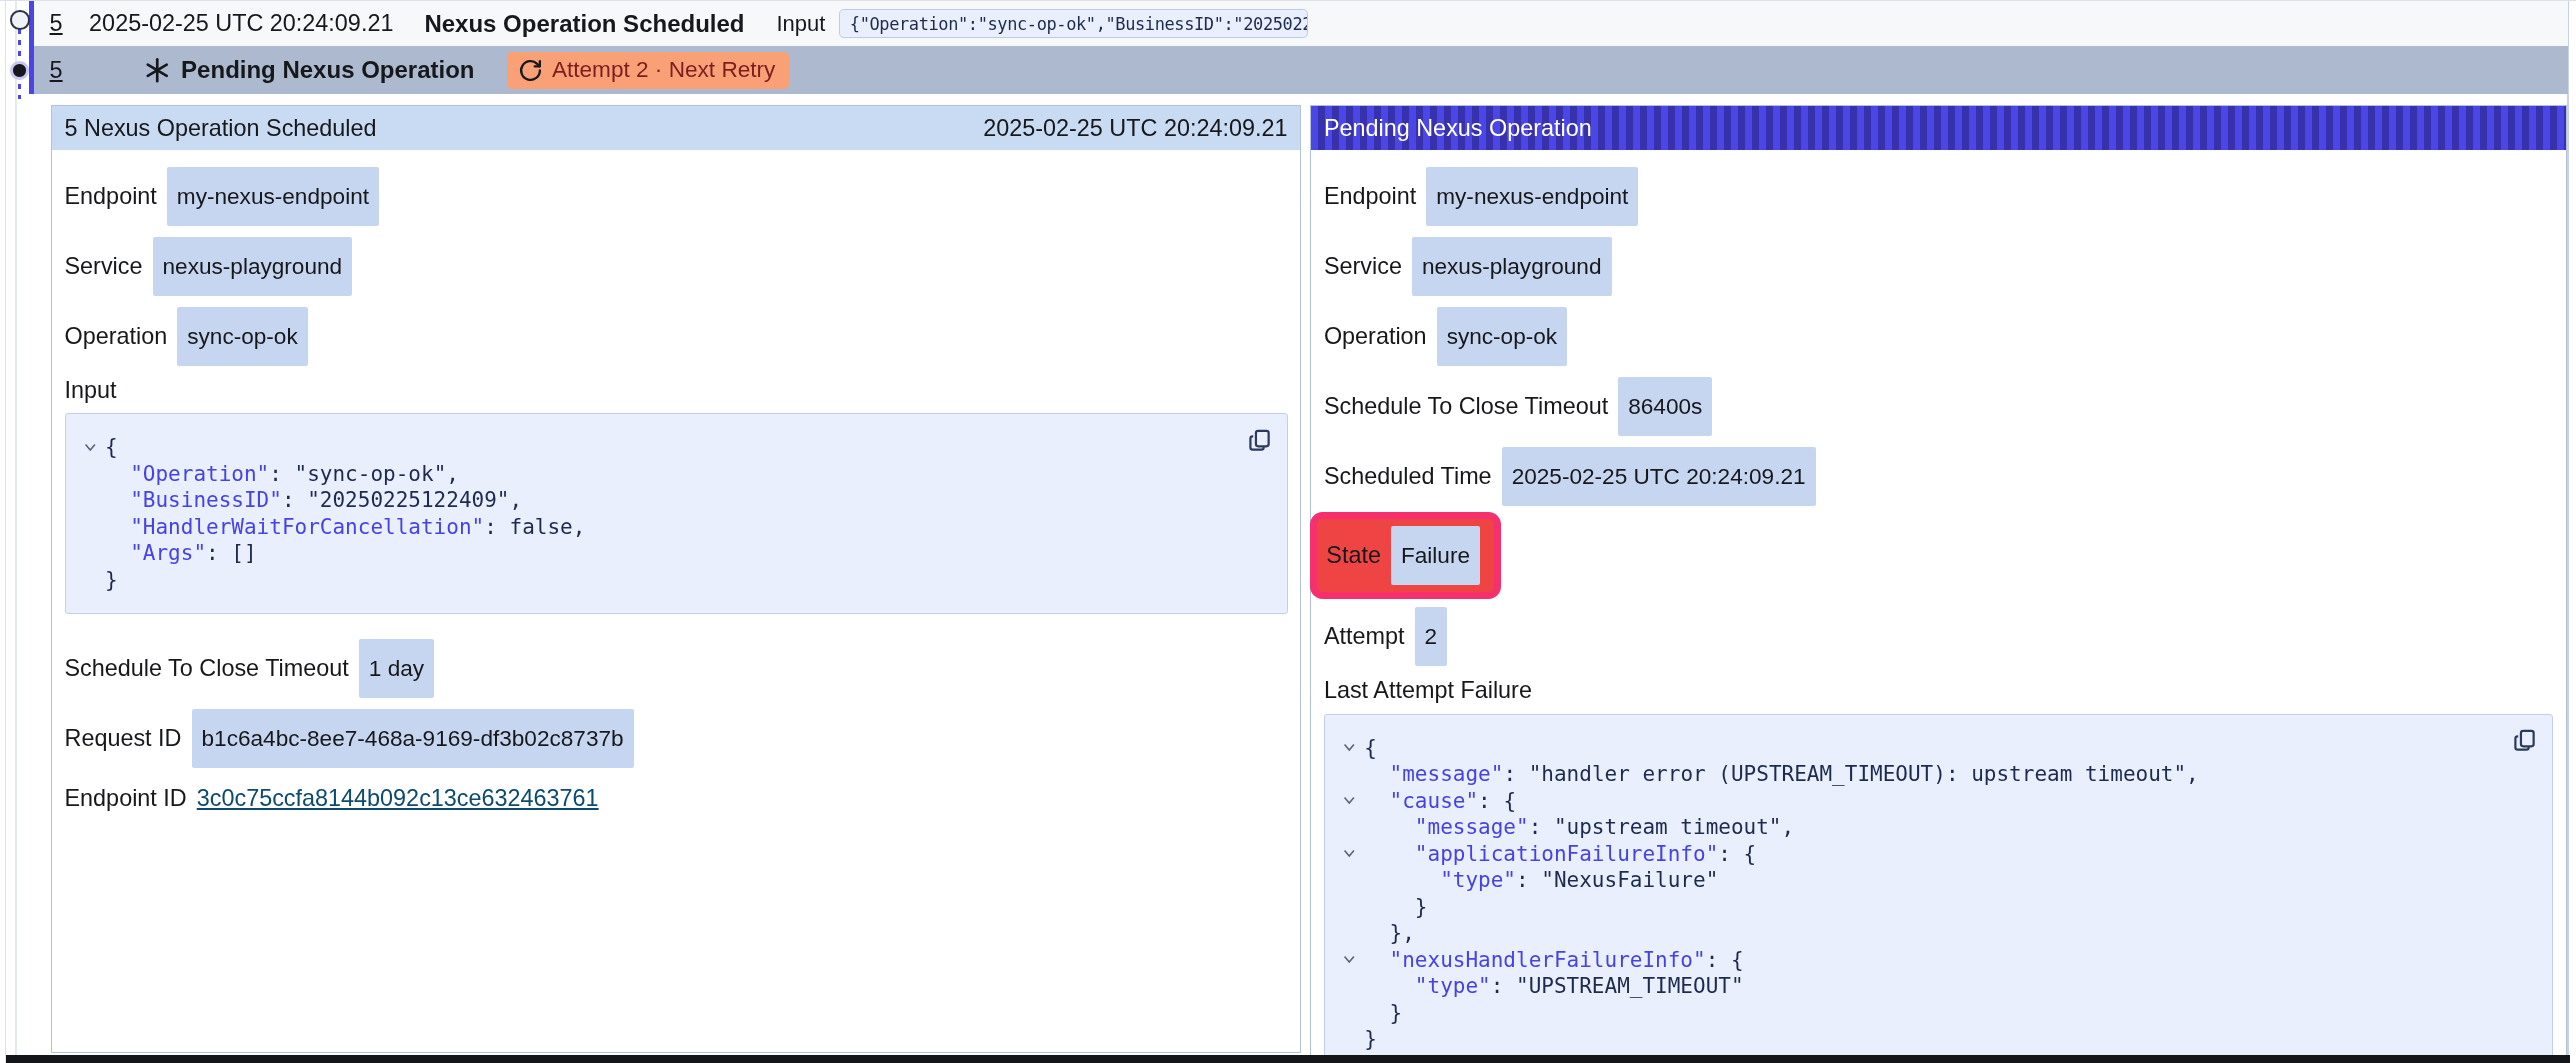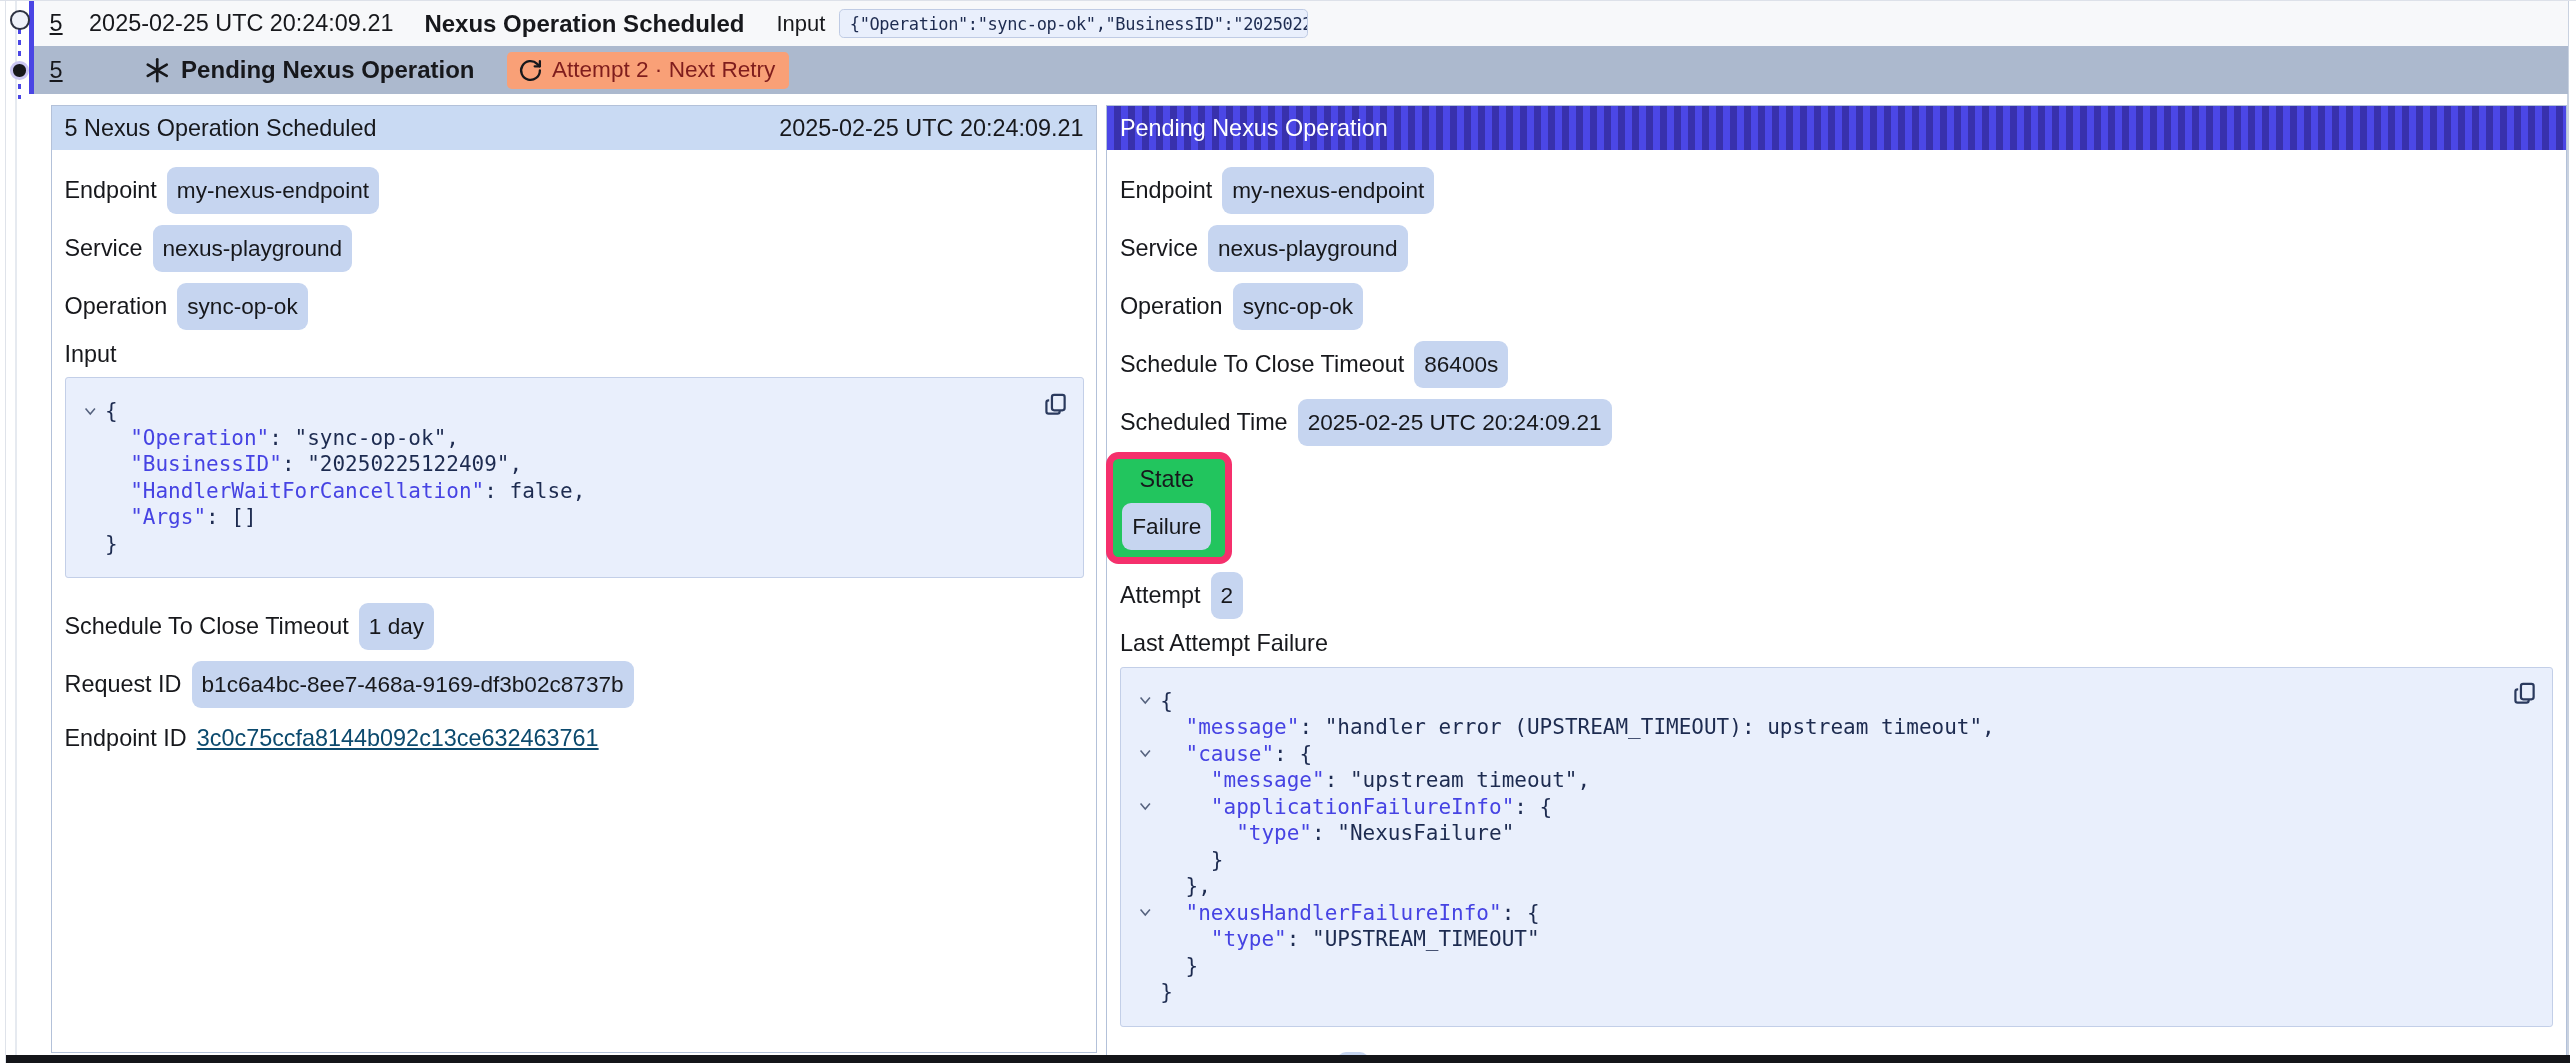--- a/index.html
+++ b/index.html
@@ -40,39 +40,39 @@
   .asterisk-icon{width:26.5px;height:26.5px;margin-right:11px;display:inline-flex;}
   .retry-badge{display:inline-flex;align-items:center;gap:9.4px;
     background:var(--retry-badge-bg,#f9a077);border-radius:4.7px;
     padding:5.5px 14px 5.5px 11px;font-size:22.6px;color:#7f1d1d;white-space:nowrap;}
   .retry-icon{width:25px;height:25px;display:inline-flex;}
 
   
   .panels{position:absolute;left:51px;right:9.4px;top:104px;display:flex;gap:9.4px;
     align-items:flex-start;z-index:1;}
   .panel{background:#fff;border:1.6px solid #b3c1d9;box-sizing:border-box;position:relative;}
-  .panel-left{width:1046px;flex:none;height:948px;}
+  .panel-left{width:1250px;flex:none;height:948px;}
   .panel-right{flex:1;height:960px;}
   .panel-header{height:44px;display:flex;align-items:center;justify-content:space-between;
     padding:0 12.5px;background:var(--header-bg,#c9daf3);font-size:23.4px;font-weight:500;}
   .panel-header.striped{background:repeating-linear-gradient(90deg,
       var(--indigo,#4b47e6) 0 7px,var(--indigo-stripe-dark,#3831ac) 7px 14px);color:#fff;}
   .ph-title{white-space:nowrap;}
   .ph-time{white-space:nowrap;font-weight:400;}
   .panel-body{padding:17px 12.5px 7.8px 12.5px;}
 
   .field-row{display:flex;align-items:center;gap:10px;min-height:39px;
     margin-bottom:11px;font-size:23.4px;}
   .field-label{white-space:nowrap;}
-  .field-badge{background:var(--badge-bg,#c6d5f0);border-radius:9px;padding:8px 10px;
+  .field-badge{background:var(--badge-bg,#c6d5f0);border-radius:2px;padding:14px 10px;
     font-size:22.6px;line-height:31px;white-space:nowrap;}
   .field-link{color:#0c4a6e;text-decoration:underline;font-size:23.4px;white-space:nowrap;}
   .field-row.highlighted{display:inline-flex;border:7px solid var(--highlight-pink,#f5306c);
     border-radius:12.5px;padding:7px 14px 7px 9.4px;margin:-4.7px 0 7.8px -14px;
-    background:#22c55e;position:relative;z-index:3;flex-direction:column;}
+    background:#ef4444;position:relative;z-index:3;}
 
   .standalone{font-size:23.4px;margin:6.2px 0 9.4px;}
 
   
   .code-block{position:relative;background:var(--code-bg,#e9effc);
     border:1.6px solid #c3cfe8;border-radius:3.1px;padding:20px 47px 20px 9.4px;
     margin:3.1px 0 25px;}
   .code-line{display:flex;font-family:"DejaVu Sans Mono","Liberation Mono",monospace;
     font-size:21px;line-height:26.5px;color:var(--json-value,#1d2b50);}
   .code-line .gutter{width:30px;flex:none;display:flex;justify-content:center;align-items:flex-start;padding-top:8.6px;}

